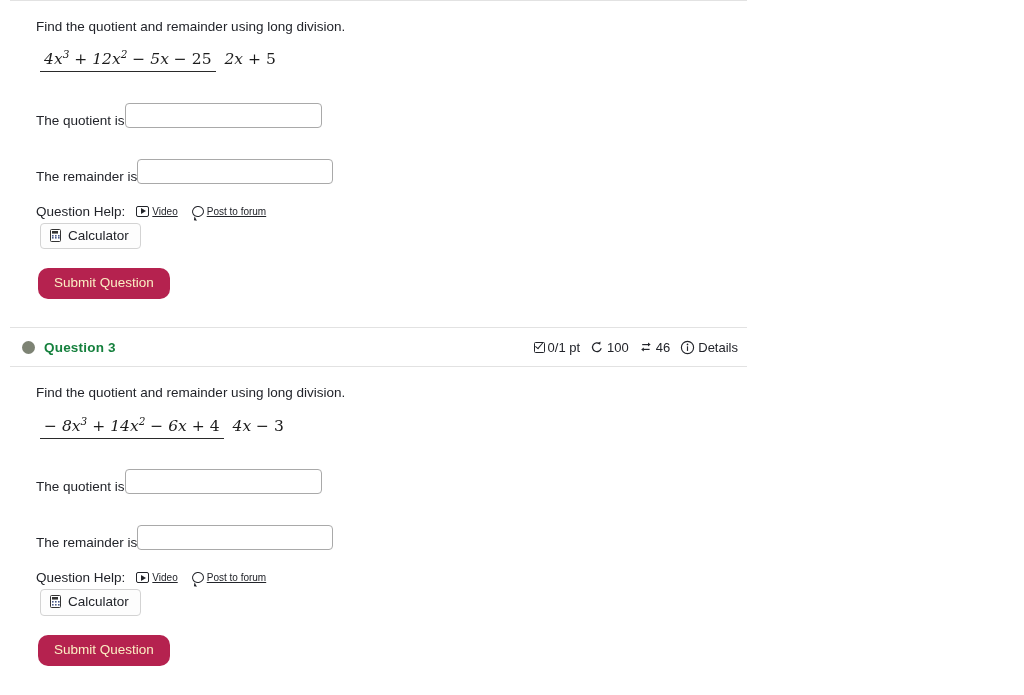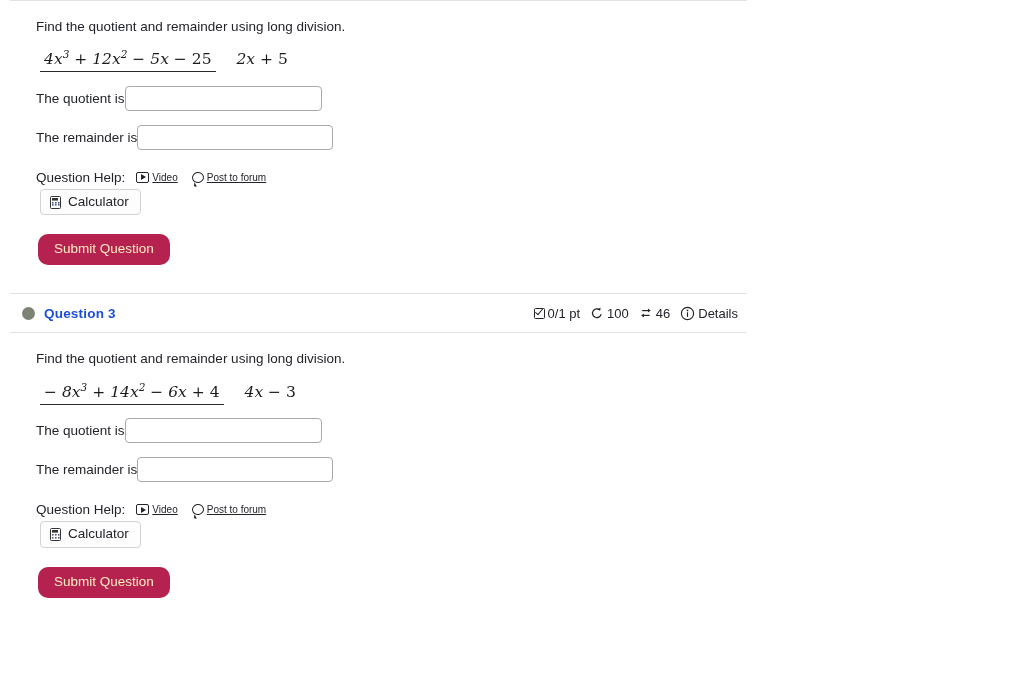--- a/index.html
+++ b/index.html
@@ -55,36 +55,35 @@
   .frac .num {
     padding: 0 4px 3px 4px;
     border-bottom: 1.2px solid #2a2a2a;
     white-space: nowrap;
     font-style: italic;
   }
   .frac .den {
     padding: 3px 4px 0 4px;
     white-space: nowrap;
     font-style: italic;
-    margin-left: 12px;
   }
   .frac .num i, .frac .den i { font-style: italic; }
   sup.exp {
     font-size: 0.68em;
     vertical-align: super;
     line-height: 0;
     font-style: italic;
   }
   .opn { font-style: normal; }
   
   .answer-row {
     display: flex;
-    align-items: center;
+    align-items: flex-end;
     padding-left: 26px;
-    margin-top: 14px;
+    margin-top: 31px;
   }
   .answer-row .lbl {
     font-size: 13.5px;
     color: #22242a;
     white-space: nowrap;
   }
   .answer-row input.ans {
     height: 25px;
     border: 1px solid #a9a9a9;
     border-radius: 4px;
@@ -159,21 +158,20 @@
     border-bottom: 0 solid transparent;
     transform: rotate(18deg);
   }
   
   .calc-row {
     padding-left: 30px;
     margin-top: 4px;
   }
   .calc-btn {
     display: inline-flex;
-    align-items: center;
     gap: 7px;
     background: #fdfdfd;
     border: 1px solid #d3d3d3;
     border-radius: 4px;
     padding: 5px 11px 5px 9px;
     font-family: "Liberation Sans", sans-serif;
     font-size: 13.5px;
     color: #22242a;
     cursor: pointer;
     line-height: 1.1;
@@ -229,21 +227,21 @@
   .q-bullet {
     width: 13px;
     height: 13px;
     border-radius: 50%;
     background: #7d8374;
     display: inline-block;
   }
   .q-title {
     font-size: 13.5px;
     font-weight: bold;
-    color: #1d4ed8;
+    color: #15803d;
     letter-spacing: .2px;
   }
   .q-meta {
     display: flex;
     align-items: center;
     gap: 5px;
     font-size: 13px;
     color: #22242a;
   }
   .meta-item {

